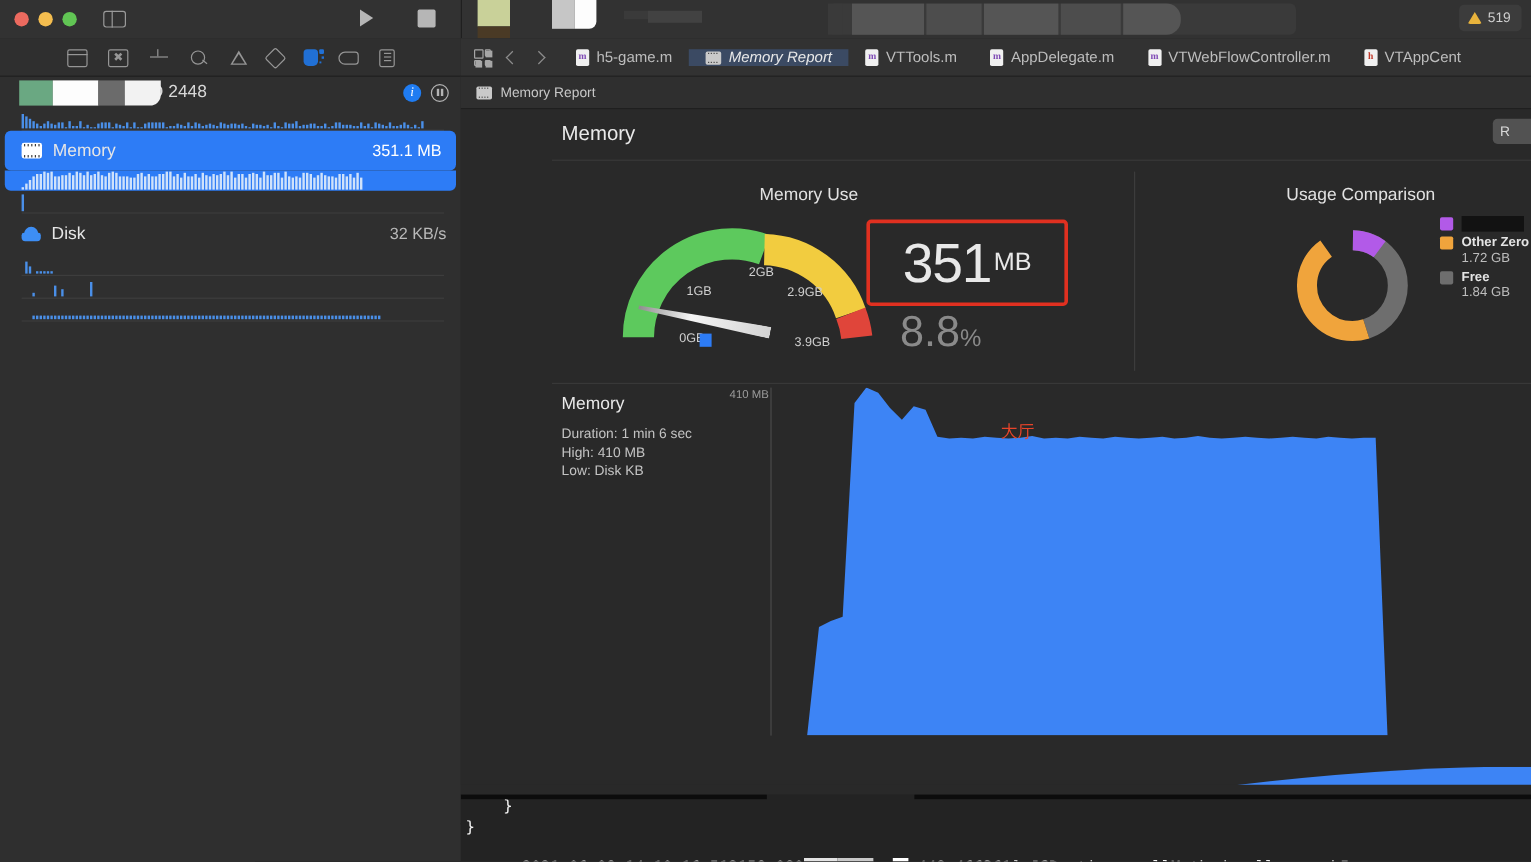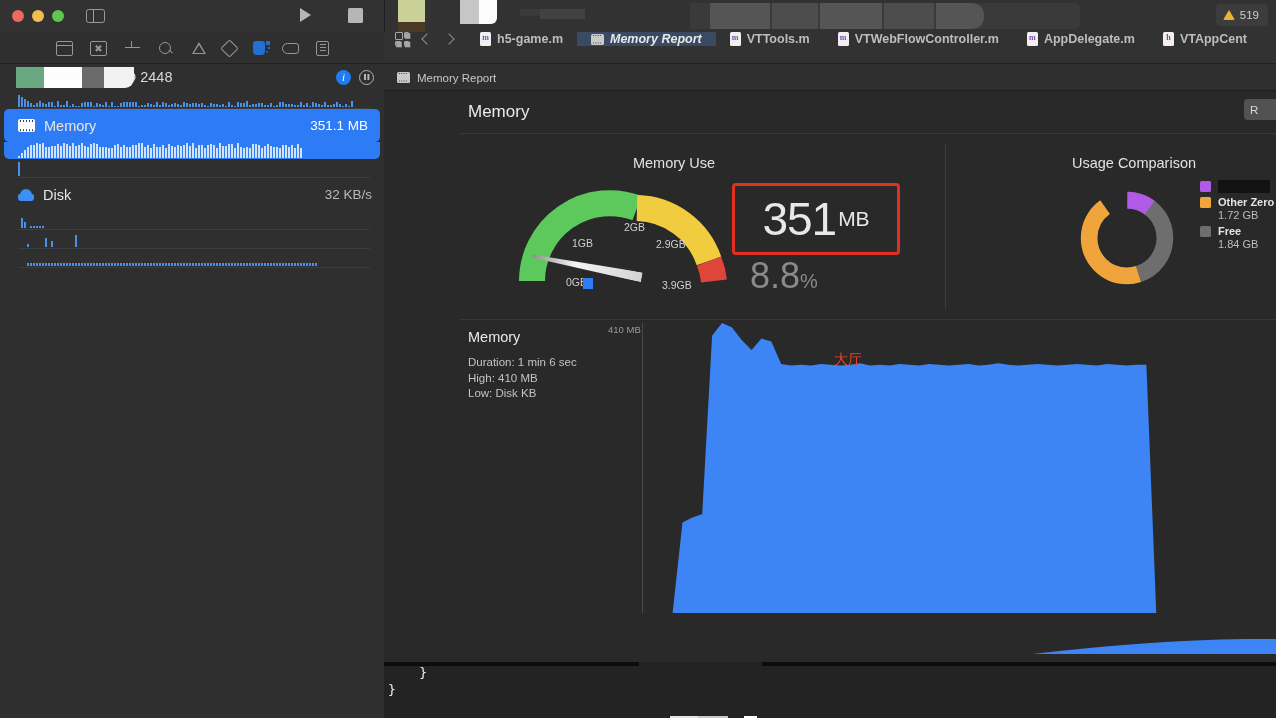--- a/index.html
+++ b/index.html
@@ -194,21 +194,21 @@
     content:""; position:absolute; left:-1.5px; top:5.4px; width:15px; height:1.3px; background:#3d8ef5;
     box-shadow: 0 -3.6px 0 #3d8ef5, 0 3.6px 0 #3d8ef5;
   }
   .gi-fps { width:14px; height:14px; border:1.5px solid #3d8ef5; border-radius:2px; position:relative; }
   .gi-fps::before { content:""; position:absolute; left:-1.5px; right:-1.5px; top:5px; height:1.5px; background:#3d8ef5; }
 
   
   .editor { position: absolute; left: 384px; top: 32px; width: 892px; height: 686px; background: #292929; }
 
   .tabbar {
-    position: relative; height: 32px; background: #323232; display: flex; align-items: flex-start; font-weight: bold;
+    position: relative; height: 32px; background: #323232; display: flex; align-items: center;
   }
   .tabbar::after { content:""; position:absolute; left:0; right:0; bottom:0; height:1px; background:#1f1f1f; }
   .tb-ctrls { display: flex; align-items: center; gap: 14px; padding: 0 13px 0 11px; }
   .ic-grid { width: 14px; height: 14px; position: relative; }
   .ic-grid::before {
     content:""; position:absolute; left:0; top:0; width:5.5px; height:5.5px;
     border:1.2px solid #a6a6a6; border-radius:1px;
     box-shadow: 8.5px 0 0 -1.2px #a6a6a6, 0 8.5px 0 -1.2px #a6a6a6, 8.5px 8.5px 0 -1.2px #a6a6a6;
   }
   .ic-grid i {
@@ -1185,25 +1185,25 @@
       <div class="tab active">
         <span class="fi-rep"></span>
         <span>Memory Report</span>
       </div>
       <div class="tab">
         <span class="fi fi-m"></span>
         <span>VTTools.m</span>
       </div>
       <div class="tab">
         <span class="fi fi-m"></span>
-        <span>VTWebFlowController.m</span>
+        <span>AppDelegate.m</span>
       </div>
       <div class="tab">
         <span class="fi fi-m"></span>
-        <span>AppDelegate.m</span>
+        <span>VTWebFlowController.m</span>
       </div>
       <div class="tab">
         <span class="fi fi-h"></span>
         <span>VTAppCent</span>
       </div>
     </div>
 
     <div class="breadcrumb">
       <span class="fi-rep"></span>
       <span class="bc-text">Memory Report</span>
@@ -1236,21 +1236,21 @@
           <span class="gauge-tick" style="left:272px;top:105px;">2.9GB</span>
           <span class="gauge-tick" style="left:278px;top:146px;">3.9GB</span>
 
           <div style="position:absolute;left:148px;top:118px;width:112px;height:10px;
                       background:linear-gradient(90deg,#8d8d8d,#f5f5f5 40%,#d2d2d2);
                       transform:rotate(11deg);transform-origin:0 50%;
                       clip-path:polygon(0 35%,100% 0,100% 100%,0 65%);"></div>
           <div style="position:absolute;left:199px;top:145px;width:10px;height:11px;background:#2d7cf6;"></div>
         </div>
 
-        <div class="big-readout" style="left:348px;top:50px;text-align:right;">
+        <div class="big-readout" style="left:338px;top:50px;text-align:right;">
           <span class="big-num">351</span>
           <span class="big-unit">MB</span>
         </div>
         <div class="pct" style="left:366px;top:122px;">
           <span>8.8</span><small>%</small>
         </div>
 
         <div class="col-title" style="left:640px;top:22px;width:220px;">Usage Comparison</div>
 
         <div style="position:absolute;left:693px;top:55px;width:100px;height:100px;">

